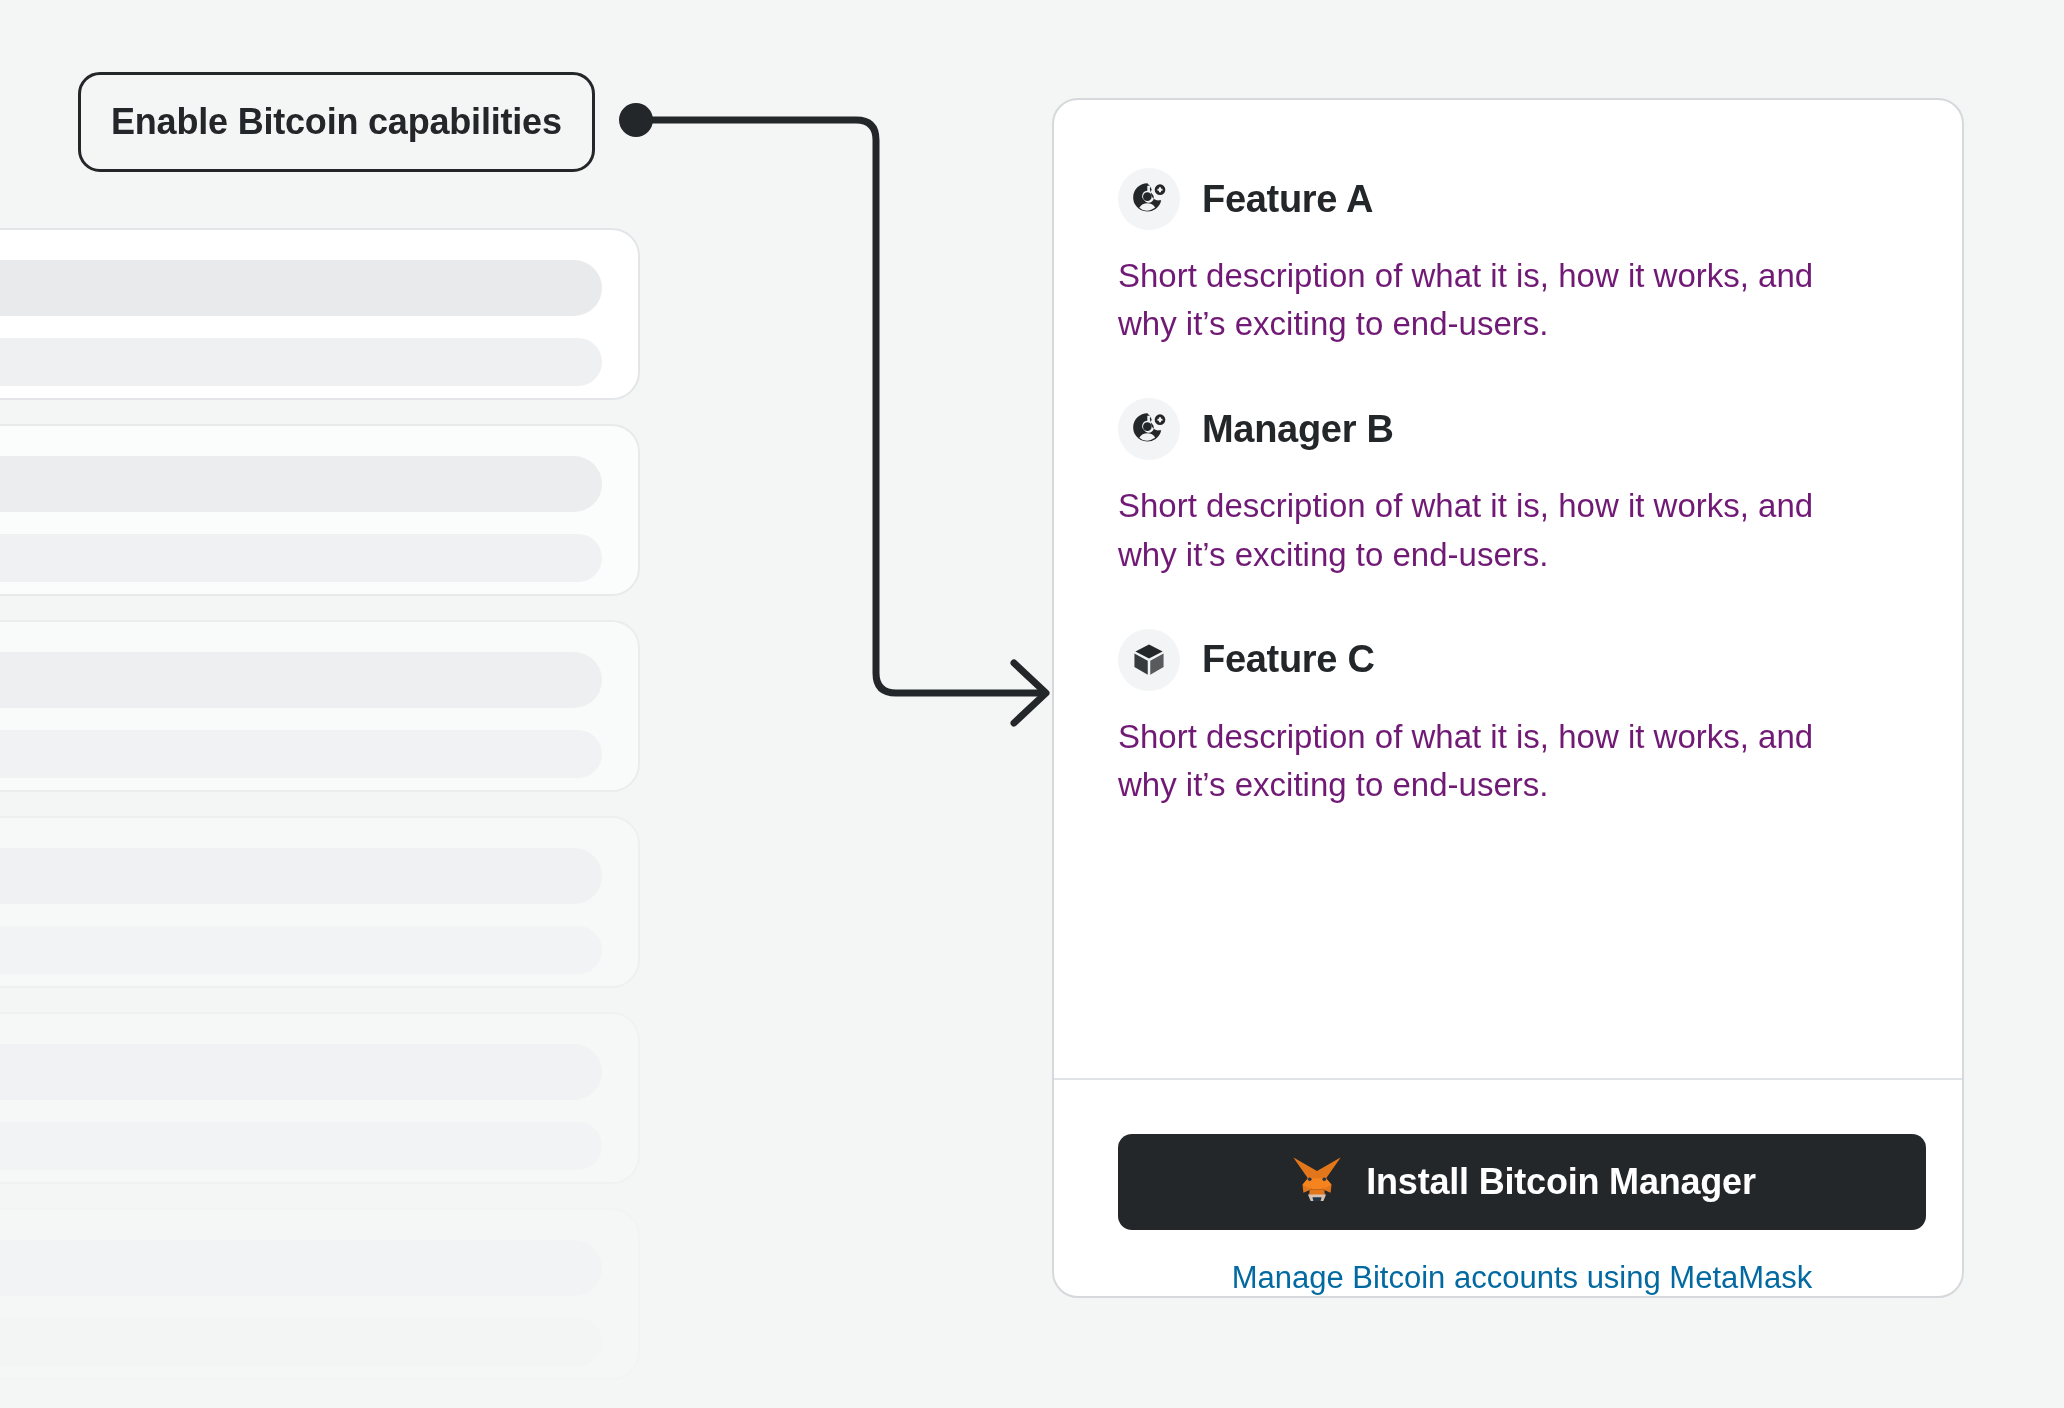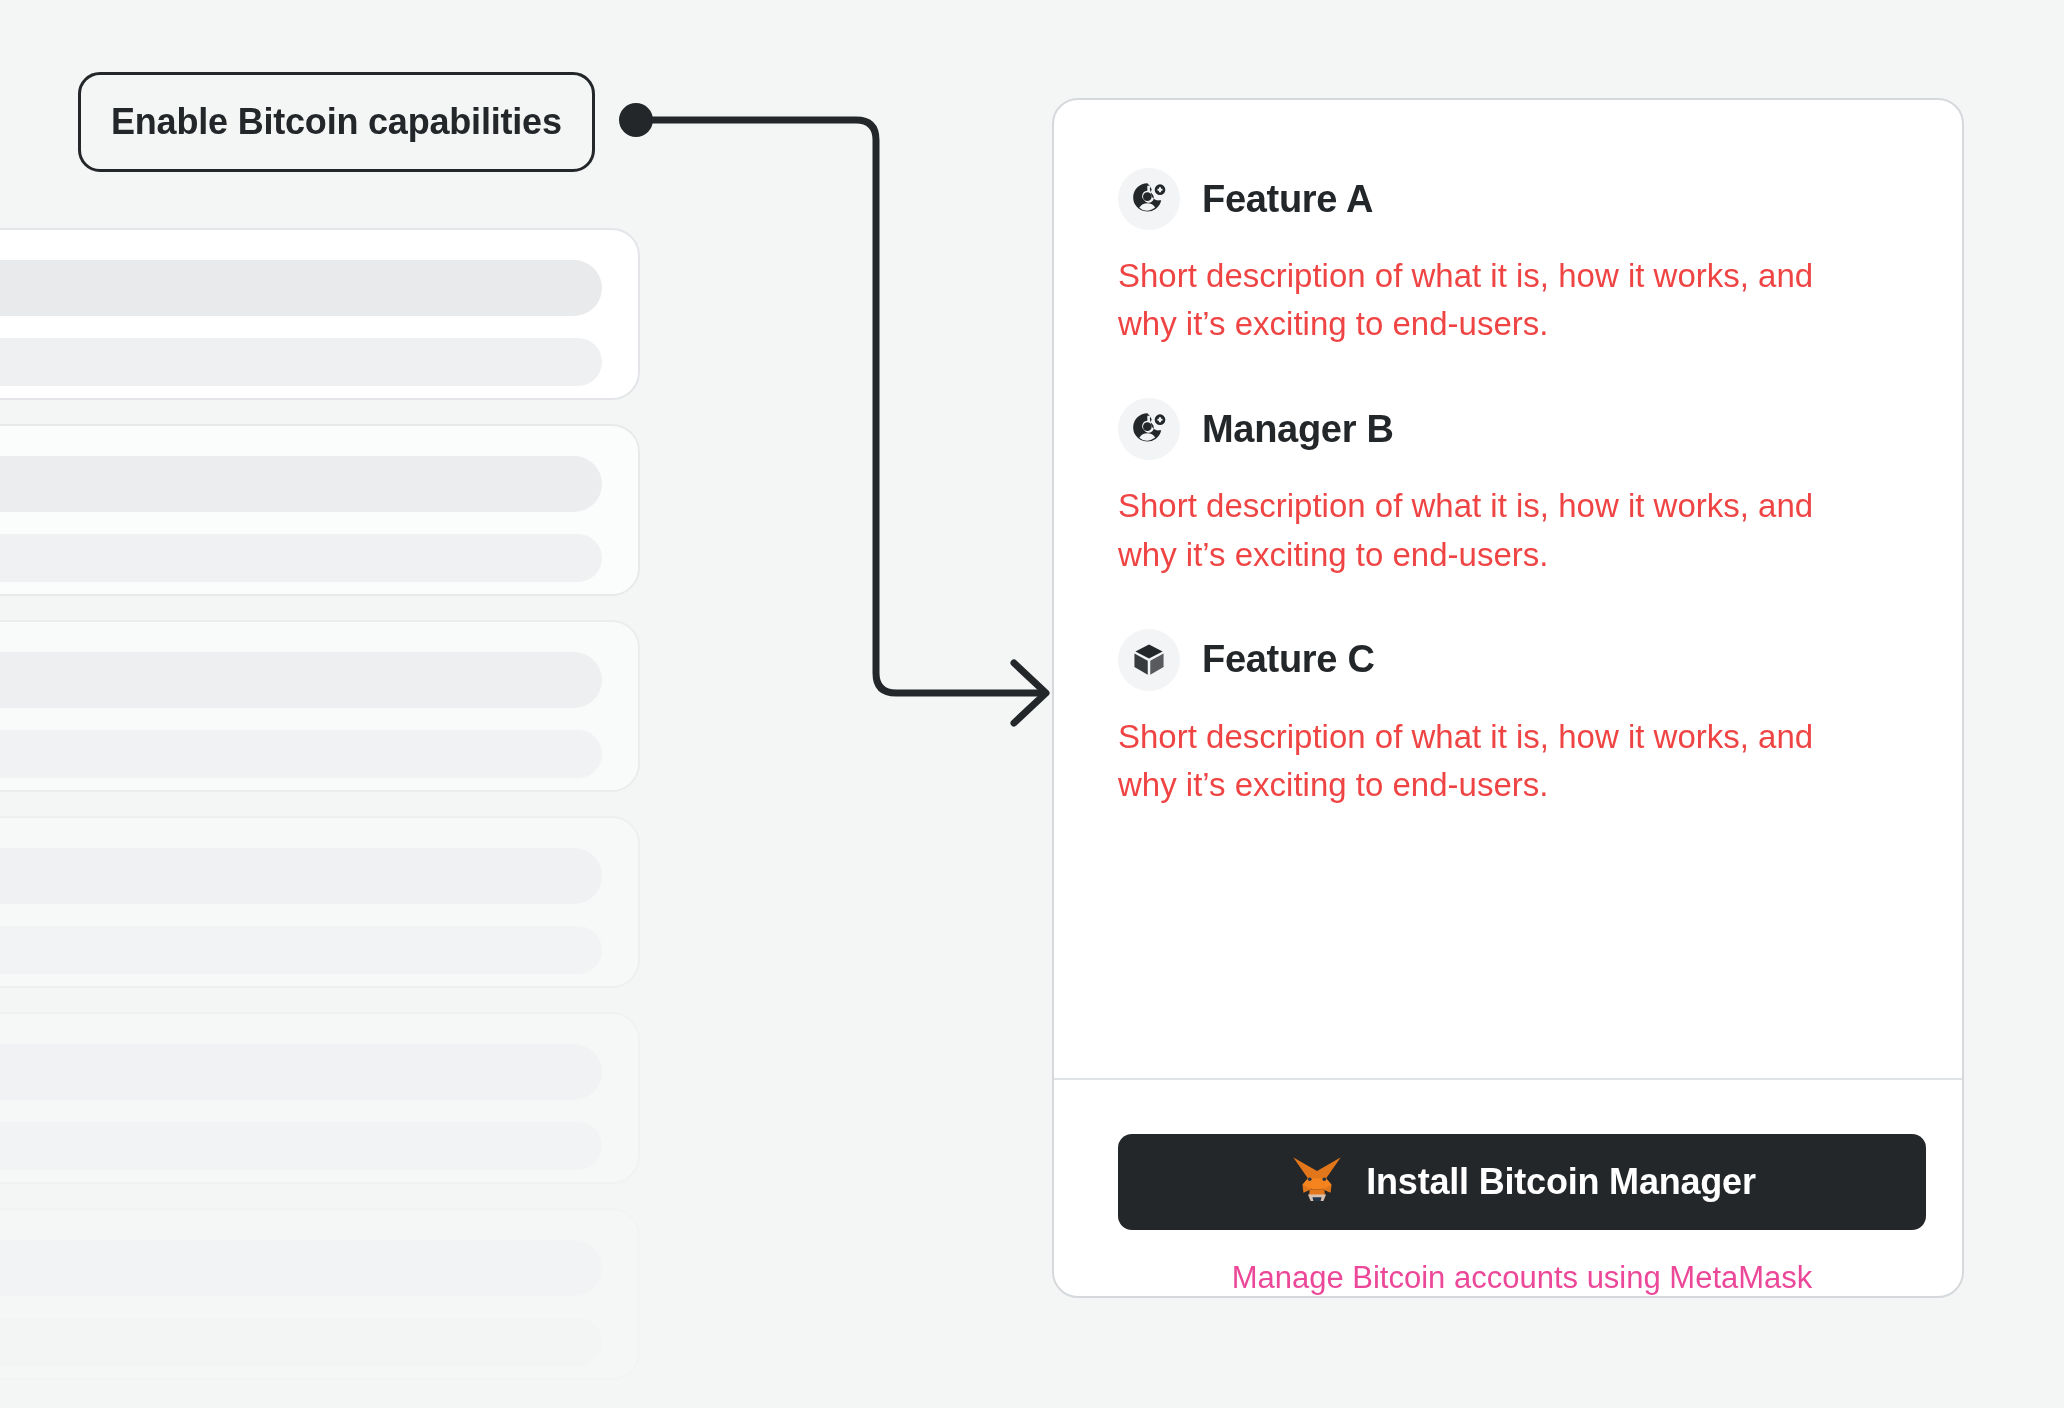--- a/index.html
+++ b/index.html
@@ -118,21 +118,21 @@
   .feature-title {
     font-size: 38px;
     font-weight: 700;
     color: #24272a;
     letter-spacing: -.3px;
   }
   .feature-desc {
     margin: 22px 0 0 0;
     font-size: 33px;
     line-height: 1.46;
-    color: #ef4444;
+    color: #701a75;
     max-width: 720px;
   }
   .feature-block { margin-bottom: 50px; }
   .feature-block:last-child { margin-bottom: 8px; }
 
   #card-divider {
     height: 2px;
     background: #e0e3e6;
     width: 100%;
     margin-top: 46px;
@@ -158,21 +158,21 @@
     font-size: 36px;
     font-weight: 700;
     color: #ffffff;
     letter-spacing: -.2px;
   }
 
   #install-subtitle {
     margin-top: 30px;
     text-align: center;
     font-size: 31px;
-    color: #ec4899;
+    color: #0369a1;
   }
 </style>
 </head>
 <body>
 
 <div id="skeleton-column">
   <div class="skeleton-card f0">
     <div class="skeleton-bar primary"></div>
     <div class="skeleton-bar secondary"></div>
   </div>

